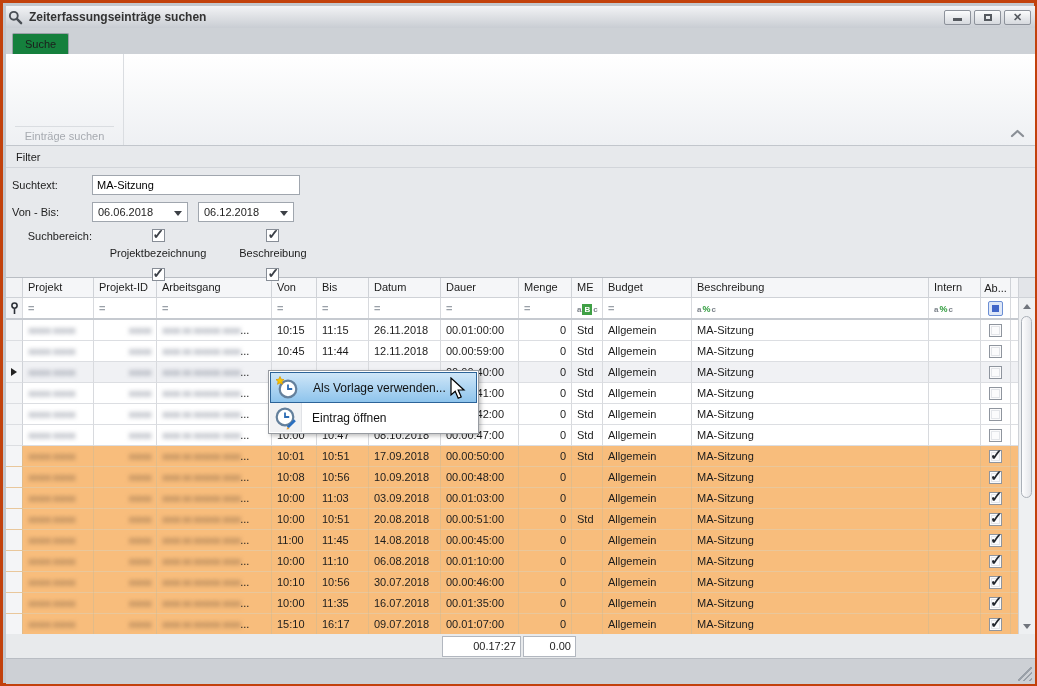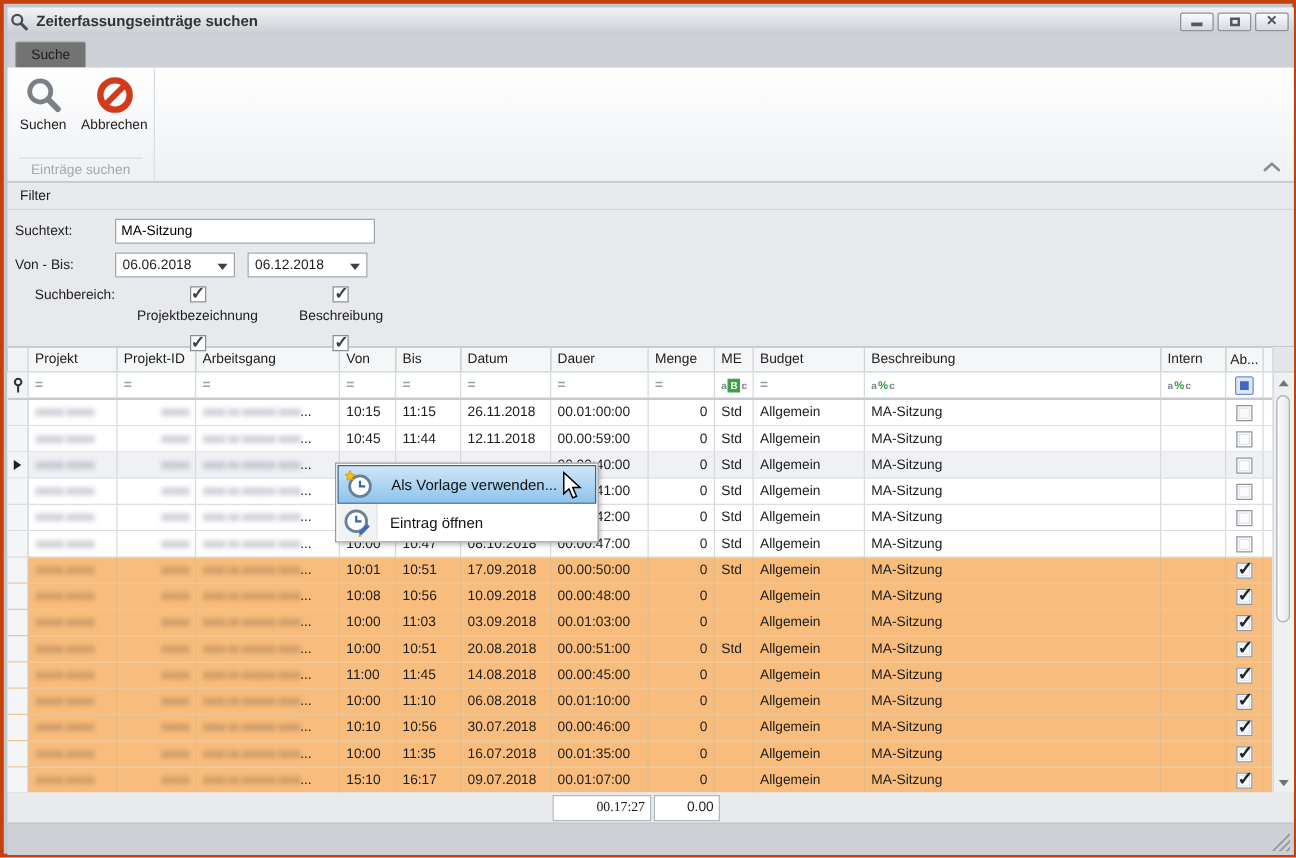--- a/index.html
+++ b/index.html
@@ -18,21 +18,21 @@
   .winbtns{display:flex;gap:3px;padding-right:2px;}
   .winbtn{width:27px;height:15px;border:1px solid #8d929b;border-radius:2px;
     background:linear-gradient(#fbfcfd,#d6d9de);display:flex;align-items:center;justify-content:center;
     color:#55595f;font-size:10px;font-weight:bold;line-height:1;}
   .glyph-min{width:9px;height:3px;background:#55595f;margin-top:5px;}
   .glyph-max{width:8px;height:7px;border:2px solid #55595f;}
   .glyph-close{font-size:11px;}
 
   
   .tabstrip{height:26px;background:#cdd1d6;display:flex;align-items:flex-end;padding-left:6px;}
-  .tab{height:21px;padding:0 12px;background:#737373;border:1px solid #9ba1a9;border-bottom:none;
+  .tab{height:21px;padding:0 12px;background:#15803d;border:1px solid #9ba1a9;border-bottom:none;
     border-radius:2px 2px 0 0;display:flex;align-items:center;font-size:11px;text-align:right;}
 
   
   .ribbon{height:92px;background:linear-gradient(#ffffff,#eef0f3);border-bottom:1px solid #c2c6cc;position:relative;}
   .rgroup{width:118px;height:91px;border-right:1px solid #dadde1;position:relative;padding-top:3px;}
   .rbtns{display:flex;}
   .rbtn{width:57px;height:62px;display:flex;flex-direction:column;align-items:center;justify-content:flex-start;gap:3px;padding-top:4px;}
   .rbtn span{font-size:11px;color:#222;}
   .rgroup-caption{position:absolute;bottom:3px;left:9px;right:9px;text-align:center;color:#a6aab0;
     border-top:1px solid #dadde1;padding-top:3px;font-size:11px;}
@@ -108,21 +108,21 @@
   .tri-up{width:0;height:0;border-left:4px solid transparent;border-right:4px solid transparent;border-bottom:5px solid #70757d;}
   .tri-down{width:0;height:0;border-left:4px solid transparent;border-right:4px solid transparent;border-top:5px solid #70757d;}
   .vs-track{flex:1;width:100%;position:relative;}
   .vs-thumb{position:absolute;top:2px;left:2px;width:11px;height:182px;background:linear-gradient(90deg,#fdfdfe,#e4e6ea);
     border:1px solid #aab0b8;border-radius:6px;}
 
   
   .summary{height:25px;background:#e8eaec;border-bottom:1px solid #b9bdc3;display:flex;align-items:center;}
   .sumbox{height:21px;background:#fff;border:1px solid #b2b7bf;display:flex;align-items:center;justify-content:flex-end;
     padding-right:4px;font-size:11px;}
-  .sum-dauer{margin-left:436px;width:79px;font-family:Liberation Serif, serif;}
+  .sum-dauer{margin-left:436px;width:79px;}
   .sum-menge{margin-left:2px;width:53px;}
   .statusstrip{height:25px;background:#cdd0d5;position:relative;}
   .grip{position:absolute;right:3px;bottom:3px;width:14px;height:14px;
     background:linear-gradient(135deg,transparent 0 46%,#9aa0a8 46% 54%,transparent 54% 66%,#9aa0a8 66% 74%,transparent 74% 86%,#9aa0a8 86% 94%,transparent 94%);}
 
   
   .ctxmenu{position:absolute;left:265px;top:367px;width:211px;background:#fff;border:1px solid #979ba1;
     box-shadow:2px 2px 4px rgba(0,0,0,.25);padding:1px;z-index:10;}
   .ctxmenu::before{content:"";position:absolute;left:1px;top:1px;bottom:1px;width:31px;background:#f1f2f4;border-right:1px solid #e0e2e6;}
   .mitem{position:relative;height:29px;display:flex;align-items:center;gap:14px;padding-left:4px;font-size:12px;color:#111;}
@@ -154,36 +154,20 @@
           </div>
       </div>
     </div>
 
     <div class="tabstrip">
       <div class="tab">Suche</div>
     </div>
 
     <div class="ribbon">
       <div class="rgroup">
-        <div class="rbtns">
-          <div class="rbtn">
-            <svg width="30" height="30" viewBox="0 0 32 32">
-              <circle cx="13" cy="13" r="9" fill="none" stroke="#7b8087" stroke-width="4"></circle>
-              <line x1="20" y1="20" x2="28" y2="28" stroke="#7b8087" stroke-width="5" stroke-linecap="round"></line>
-            </svg>
-            <span>Suchen</span>
-          </div>
-          <div class="rbtn">
-            <svg width="30" height="30" viewBox="0 0 32 32">
-              <circle cx="16" cy="16" r="12.5" fill="none" stroke="#d23a1a" stroke-width="5.5"></circle>
-              <line x1="8" y1="24" x2="24" y2="8" stroke="#d23a1a" stroke-width="5"></line>
-            </svg>
-            <span>Abbrechen</span>
-          </div>
-        </div>
         <div class="rgroup-caption">Einträge suchen</div>
       </div>
       <svg class="ribbon-collapse" width="15" height="11" viewBox="0 0 15 11">
         <polyline points="2,8 7.5,3 13,8" fill="none" stroke="#8a8f96" stroke-width="2.2" stroke-linejoin="round" stroke-linecap="round"></polyline>
       </svg>
     </div>
 
     <div class="filterpanel">
       <div class="fp-caption">Filter</div>
       <div class="frow">

